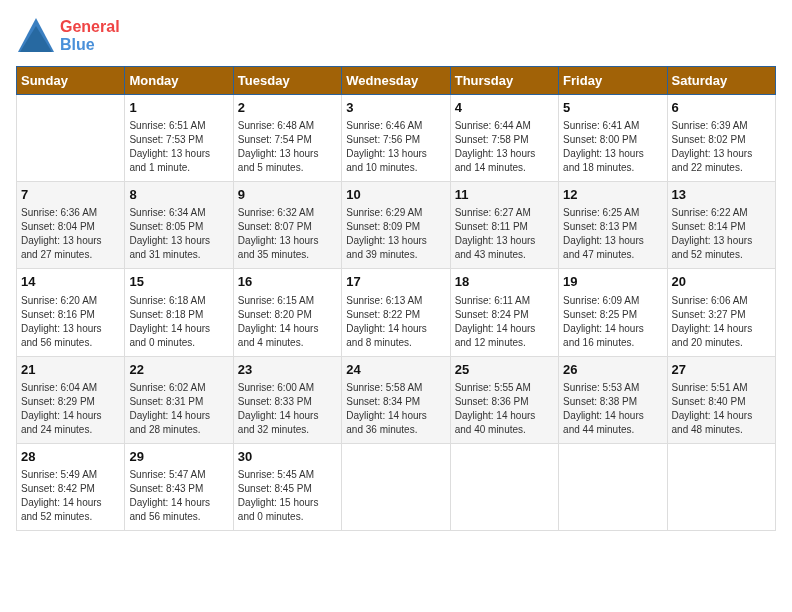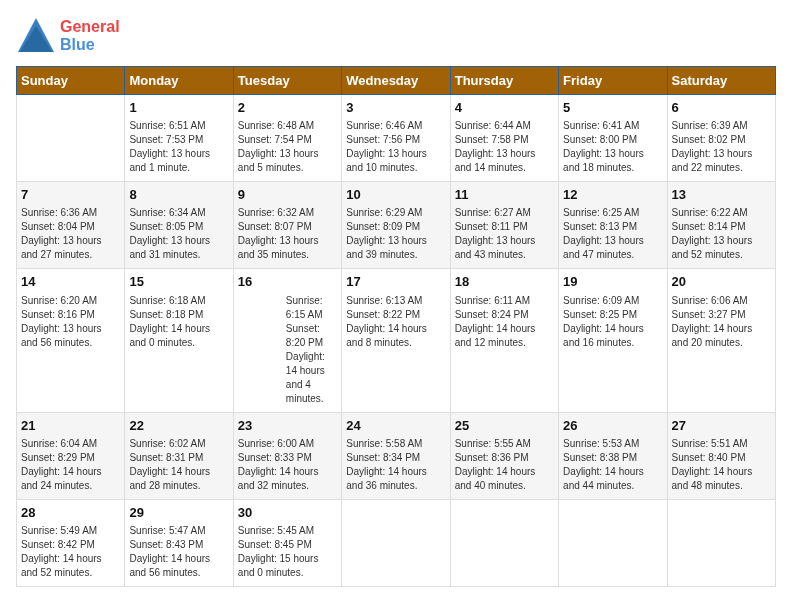--- a/index.html
+++ b/index.html
@@ -216,21 +216,21 @@
         </td>
         <td>
           <span class="day-num">15</span>
           <div class="cell-text" style="white-space: pre-line;">Sunrise: 6:18 AM
 Sunset: 8:18 PM
 Daylight: 14 hours
 and 0 minutes.</div>
         </td>
         <td>
           <span class="day-num">16</span>
-          <div class="cell-text" style="white-space: pre-line; margin-left: 48px;">Sunrise: 6:15 AM
+          <div class="cell-text" style="white-space: pre-line;">Sunrise: 6:15 AM
 Sunset: 8:20 PM
 Daylight: 14 hours
 and 4 minutes.</div>
         </td>
         <td>
           <span class="day-num">17</span>
           <div class="cell-text" style="white-space: pre-line;">Sunrise: 6:13 AM
 Sunset: 8:22 PM
 Daylight: 14 hours
 and 8 minutes.</div>

